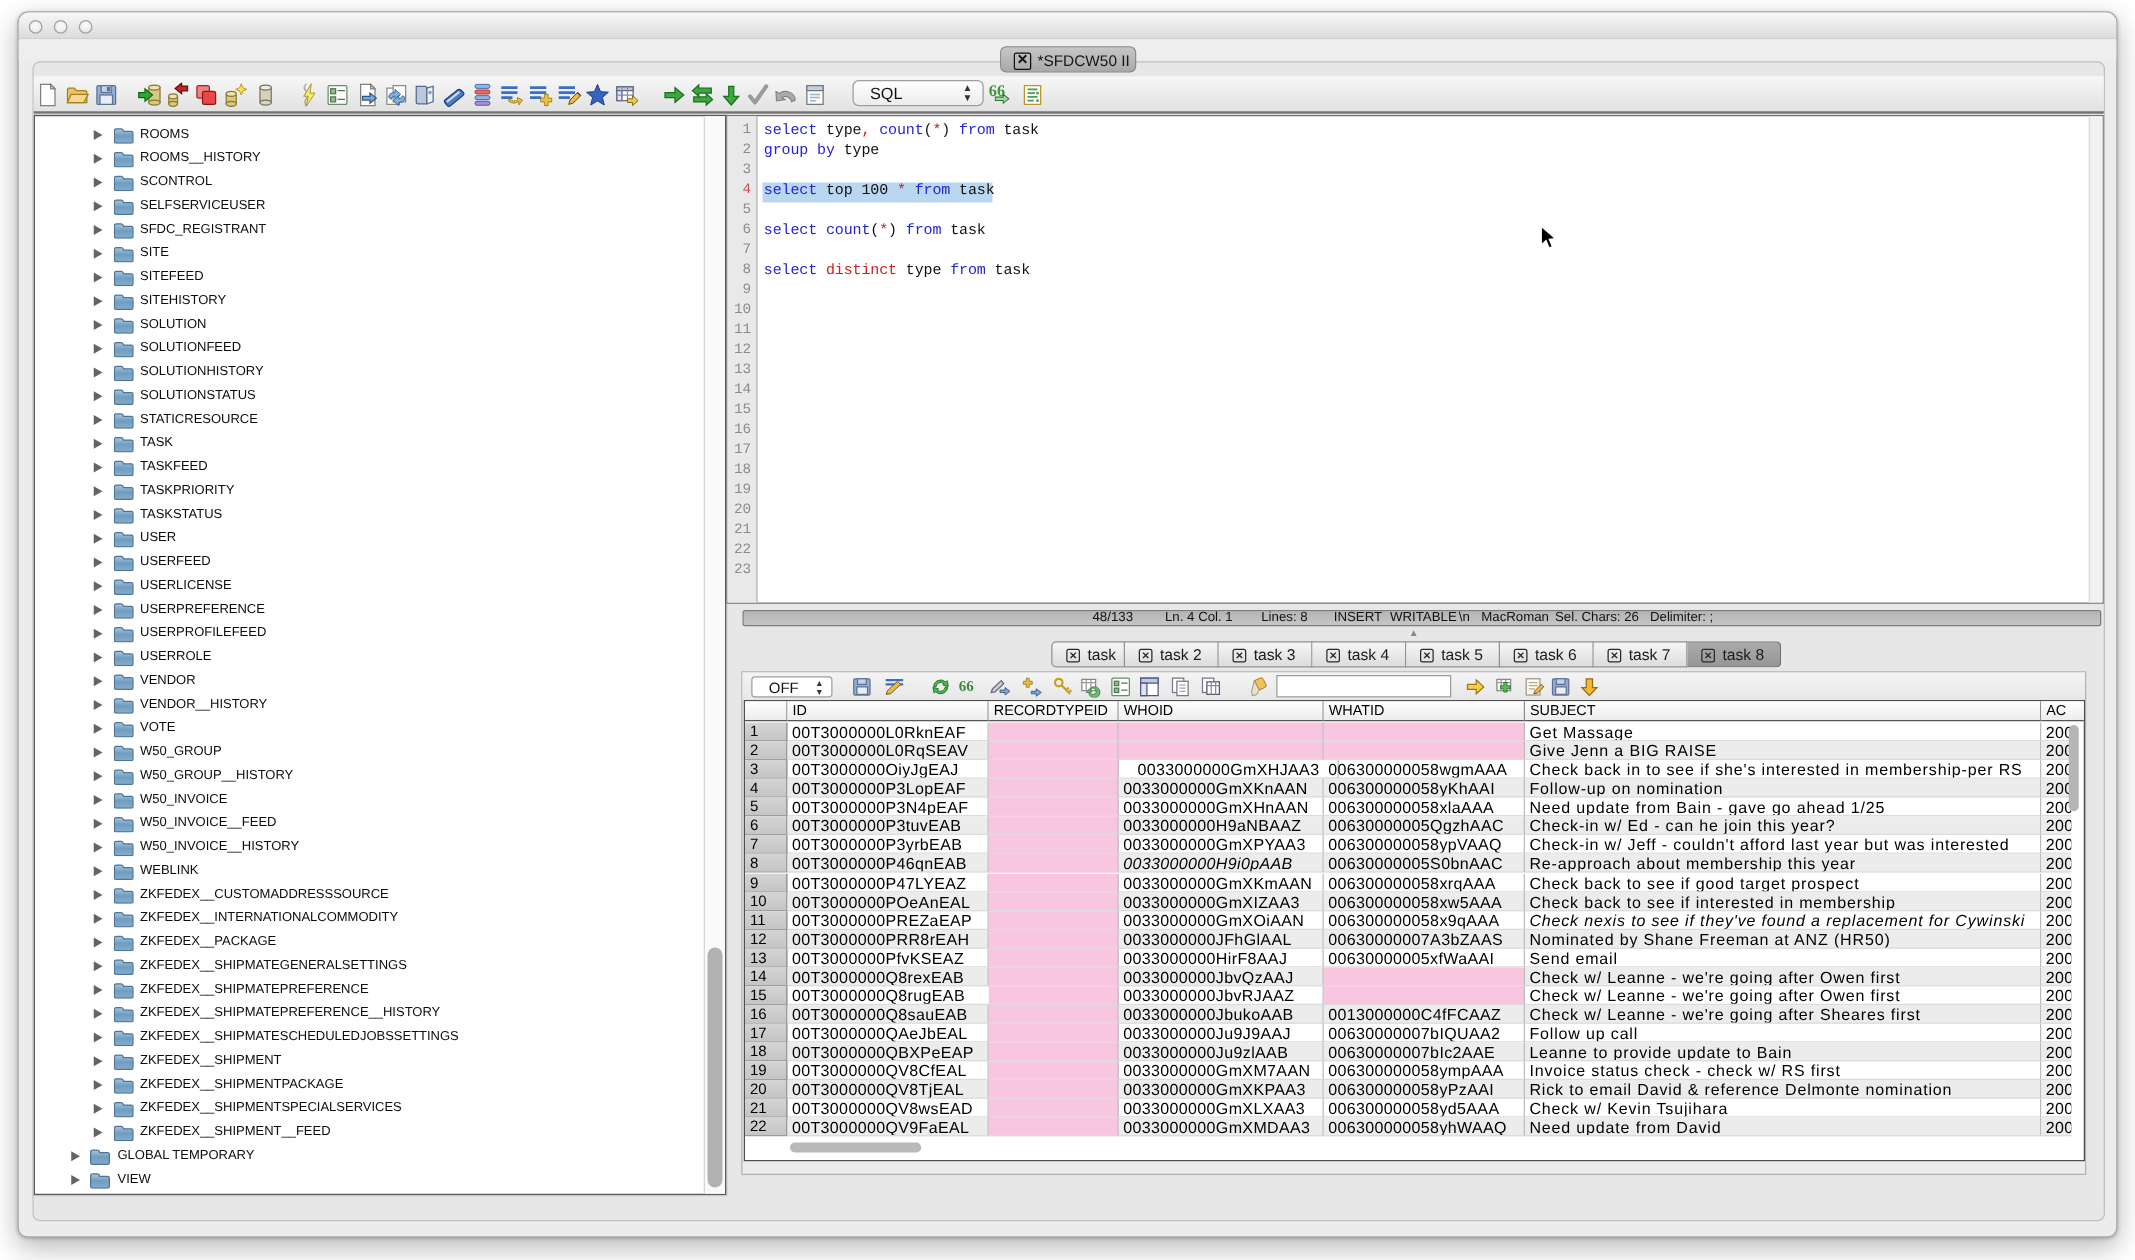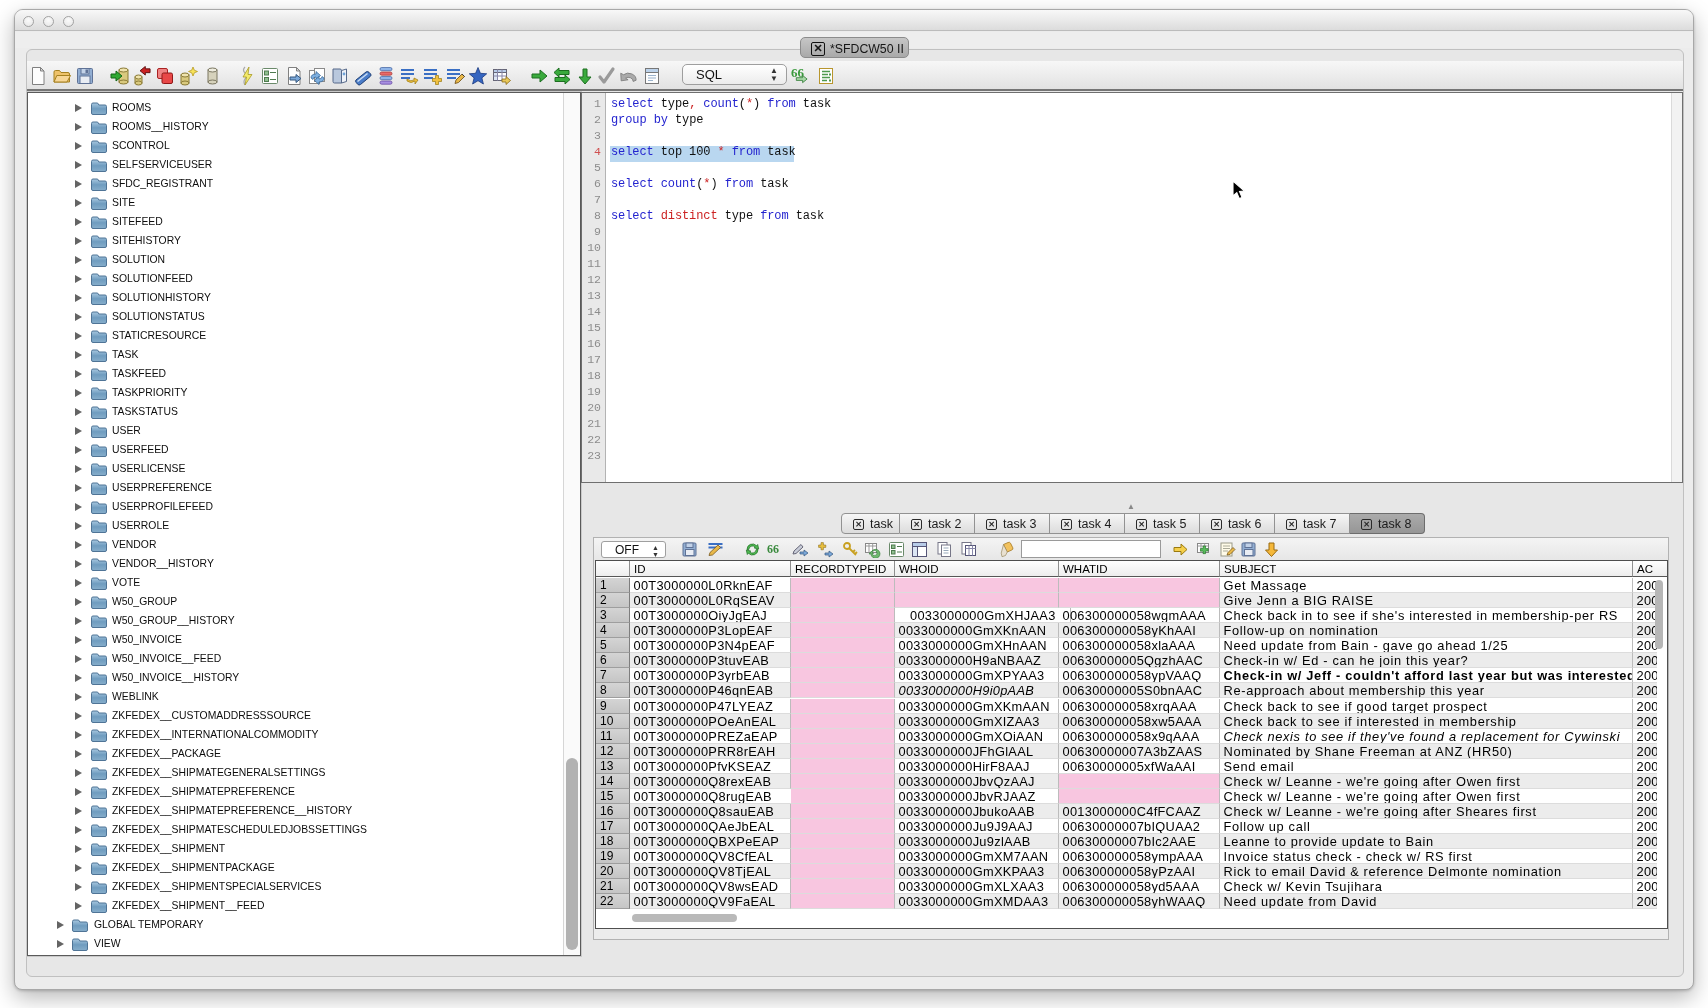--- a/index.html
+++ b/index.html
@@ -597,20 +597,31 @@
 <div class="cl" style="top:4px;"><span class="kw">select</span> type<span class="rd">,</span> <span class="kw">count</span>(<span class="rd">*</span>) <span class="kw">from</span> task</div>
 <div class="cl" style="top:20px;"><span class="kw">group</span> <span class="kw">by</span> type</div>
 <div class="cl" style="top:52px;"><span class="kw">select</span> top 100 <span class="rd">*</span> <span class="kw">from</span> task</div>
 <div class="cl" style="top:84px;"><span class="kw">select</span> <span class="kw">count</span>(<span class="rd">*</span>) <span class="kw">from</span> task</div>
 <div class="cl" style="top:116px;"><span class="kw">select</span> <span class="rd">distinct</span> type <span class="kw">from</span> task</div>
       <div id="edscroll"></div>
 <svg id="cursor" viewBox="0 0 14 21">
           <path d="M1 1 L1 16 L4.8 12.6 L7.3 18.6 L10 17.4 L7.5 11.5 L12.5 11 Z" fill="#000" stroke="#fff" stroke-width="1.1"></path>
         </svg>
     </div>
+    <div class="abs" id="divbar">
+<span style="left:279px;">48/133</span>
+<span style="left:337px;">Ln. 4 Col. 1</span>
+<span style="left:414px;">Lines: 8</span>
+<span style="left:472px;">INSERT</span>
+<span style="left:517px;">WRITABLE</span>
+<span style="left:572px;">\n</span>
+<span style="left:590px;">MacRoman</span>
+<span style="left:649px;">Sel. Chars: 26</span>
+<span style="left:725px;">Delimiter: ;</span>
+    </div>
     <div class="abs" id="divcaret">▲</div>
 <div class="rtab first" style="left:814px;width:59px;">
         <span class="x" style="left:11px;">✕</span>
         <span class="t" style="left:28px;">task</span>
       </div>
 <div class="rtab" style="left:873px;width:75px;">
         <span class="x" style="left:11px;">✕</span>
         <span class="t" style="left:28px;">task 2</span>
       </div>
 <div class="rtab" style="left:948px;width:75px;">
@@ -786,21 +797,21 @@
 <div class="cell pink" style="left:195px;top:92px;width:104px;"></div>
 <div class="cell alt" style="left:299px;top:92px;width:164px;">0033000000H9aNBAAZ</div>
 <div class="cell alt" style="left:463px;top:92px;width:161px;">00630000005QgzhAAC</div>
 <div class="cell sbj alt" style="left:624px;top:92px;width:413px;">Check-in w/ Ed - can he join this year?</div>
 <div class="cell alt" style="left:1037px;top:92px;width:24px;border-right:none;">2006</div>
 <div class="cell num" style="left:0;top:107px;width:34px;">7</div>
 <div class="cell" style="left:34px;top:107px;width:161px;">00T3000000P3yrbEAB</div>
 <div class="cell pink" style="left:195px;top:107px;width:104px;"></div>
 <div class="cell" style="left:299px;top:107px;width:164px;">0033000000GmXPYAA3</div>
 <div class="cell" style="left:463px;top:107px;width:161px;">006300000058ypVAAQ</div>
-<div class="cell sbj" style="left:624px;top:107px;width:413px;font-weight:bold;">Check-in w/ Jeff - couldn't afford last year but was interested</div>
+<div class="cell sbj" style="left:624px;top:107px;width:413px;">Check-in w/ Jeff - couldn't afford last year but was interested</div>
 <div class="cell" style="left:1037px;top:107px;width:24px;border-right:none;">2006</div>
 <div class="cell num" style="left:0;top:122px;width:34px;">8</div>
 <div class="cell alt" style="left:34px;top:122px;width:161px;">00T3000000P46qnEAB</div>
 <div class="cell pink" style="left:195px;top:122px;width:104px;"></div>
 <div class="cell alt" style="left:299px;top:122px;width:164px;font-style:italic;">0033000000H9i0pAAB</div>
 <div class="cell alt" style="left:463px;top:122px;width:161px;">00630000005S0bnAAC</div>
 <div class="cell sbj alt" style="left:624px;top:122px;width:413px;">Re-approach about membership this year</div>
 <div class="cell alt" style="left:1037px;top:122px;width:24px;border-right:none;">2006</div>
 <div class="cell num" style="left:0;top:138px;width:34px;">9</div>
 <div class="cell" style="left:34px;top:138px;width:161px;">00T3000000P47LYEAZ</div>

